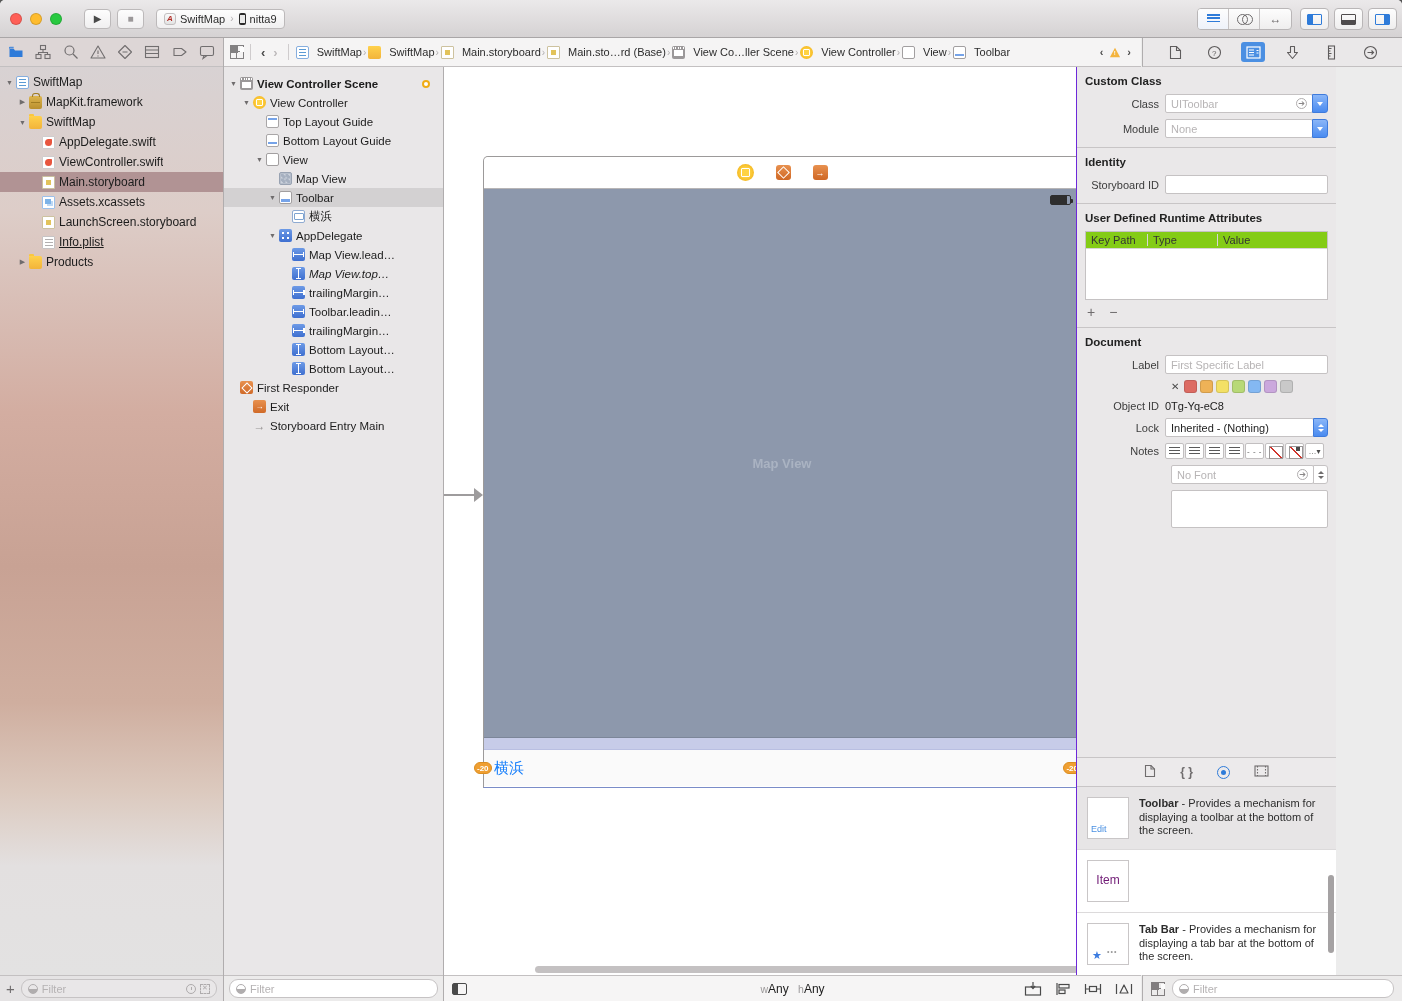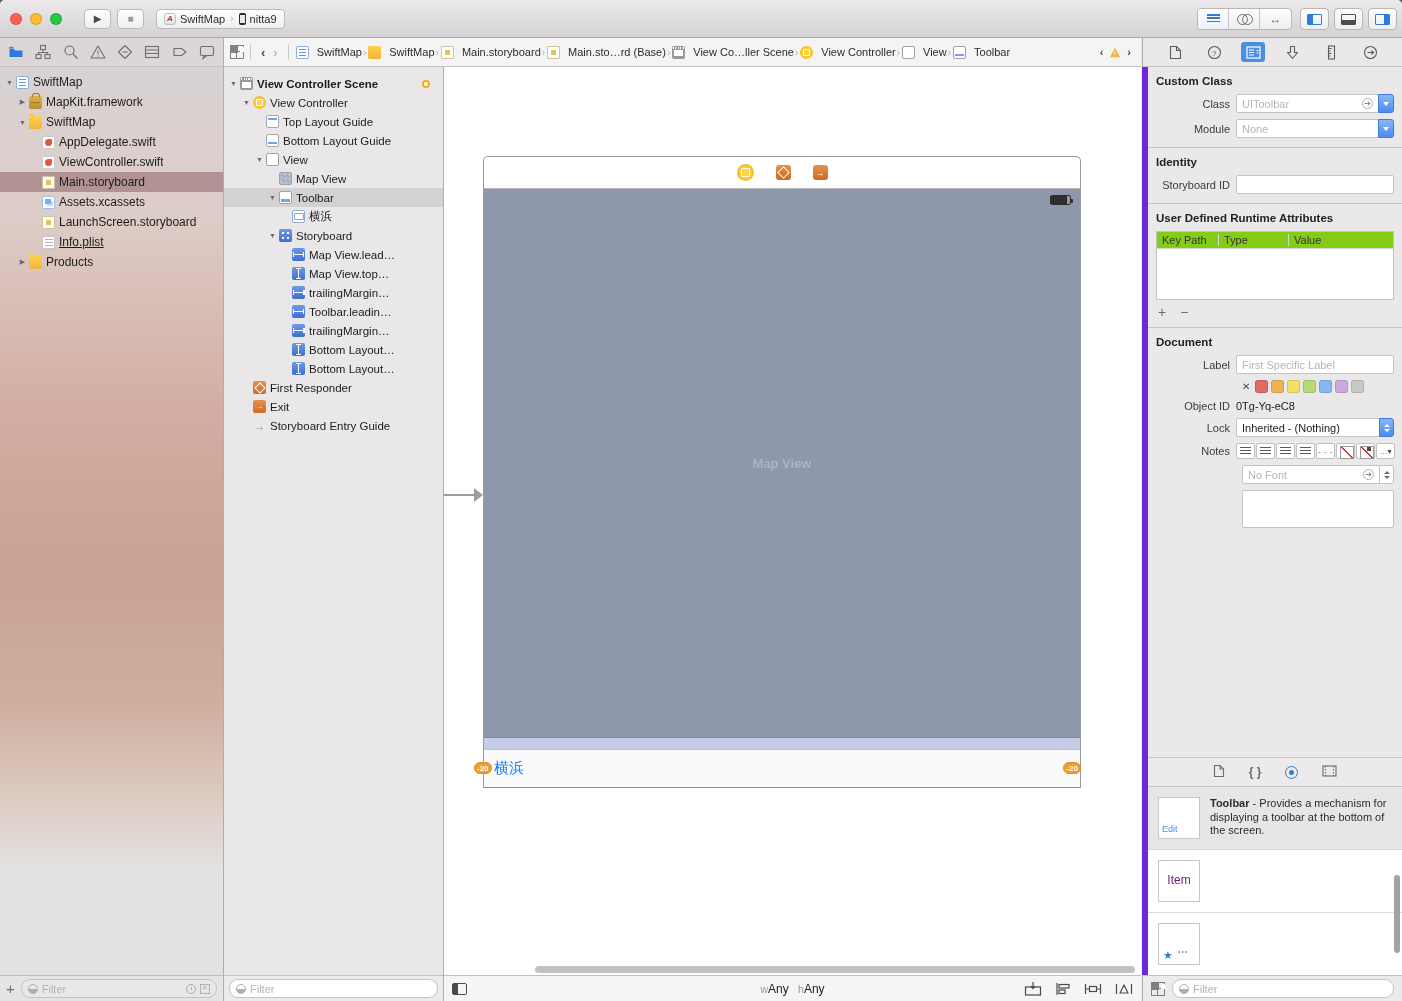--- a/index.html
+++ b/index.html
@@ -50,21 +50,21 @@
   .jb-chev.dim{color:#bdbabb}
   .crumb{display:flex;align-items:center;gap:4px;flex:none}
   #jump-right{margin-left:auto;display:flex;align-items:center;gap:2px}
   .insp-tab{width:24px;height:20px;display:flex;align-items:center;justify-content:center;border-radius:3px}
   .insp-tab.sel{background:#4b8fe2}
 
   
   #navigator{position:absolute;left:0;top:67px;width:223px;height:908px;overflow:hidden;background:linear-gradient(180deg,#d8d2d3 0%,#ddcdc8 16%,#d3ada1 38%,#c8a294 55%,#cfae9f 70%,#dccabf 80%,#e3e0e0 88%,#e3e2e2 100%)}
   #outline{position:absolute;left:224px;top:67px;width:219px;height:908px;background:#e9e7e8;overflow:hidden;padding-top:7px}
   #canvas{position:absolute;left:444px;top:67px;width:697px;height:908px;background:#fff;overflow:hidden}
-  #inspector{position:absolute;left:1142px;top:67px;width:260px;height:908px;background:#eae8e9;border-left:6px solid #6d28d9;display:flex;flex-direction:column;font-size:11px}
+  #inspector{position:absolute;left:1076px;top:67px;width:260px;height:908px;background:#eae8e9;border-left:1px solid #6d28d9;display:flex;flex-direction:column;font-size:11px}
   .vdiv{position:absolute;top:38px;bottom:0;width:1px;background:#b0adae}
 
   
   .trow{position:relative;display:flex;align-items:center;height:20px;white-space:nowrap;font-size:12px}
   .trow.sel{background:#b19394}
   #outline-tree .trow{height:19px;font-size:11.5px}
   #outline-tree .trow.sel{background:#d3d1d2}
   .trow.tbold .lbl{font-weight:bold}
   .disc{width:11px;font-size:7px;color:#6f6c6d;text-align:center;flex:none}
   .lbl{overflow:hidden;text-overflow:ellipsis}
@@ -505,28 +505,28 @@
           <span class="lbl">Toolbar</span>
         </div>
         <div class="trow" style="padding-left: 56px;">
           <span class="disc"></span>
           <span class="ti i-baritem"></span>
           <span class="lbl">横浜</span>
         </div>
         <div class="trow" style="padding-left: 43px;">
           <span class="disc">▼</span>
           <span class="ti i-constraints"></span>
-          <span class="lbl">Storyboard</span>
+          <span class="lbl">AppDelegate</span>
         </div>
         <div class="trow" style="padding-left: 56px;">
           <span class="disc"></span>
           <span class="ti i-ch"></span>
           <span class="lbl">Map View.lead…</span>
         </div>
-        <div class="trow" style="padding-left: 56px;">
+        <div class="trow" style="padding-left: 56px; font-style: italic;">
           <span class="disc"></span>
           <span class="ti i-cv"></span>
           <span class="lbl">Map View.top…</span>
         </div>
         <div class="trow" style="padding-left: 56px;">
           <span class="disc"></span>
           <span class="ti i-ch2"></span>
           <span class="lbl">trailingMargin…</span>
         </div>
         <div class="trow" style="padding-left: 56px;">
@@ -542,34 +542,34 @@
         <div class="trow" style="padding-left: 56px;">
           <span class="disc"></span>
           <span class="ti i-cv"></span>
           <span class="lbl">Bottom Layout…</span>
         </div>
         <div class="trow" style="padding-left: 56px;">
           <span class="disc"></span>
           <span class="ti i-cv"></span>
           <span class="lbl">Bottom Layout…</span>
         </div>
-        <div class="trow" style="padding-left: 17px;">
+        <div class="trow" style="padding-left: 4px;">
           <span class="disc"></span>
           <span class="ti i-responder"></span>
           <span class="lbl">First Responder</span>
         </div>
         <div class="trow" style="padding-left: 17px;">
           <span class="disc"></span>
           <span class="ti i-exit"></span>
           <span class="lbl">Exit</span>
         </div>
         <div class="trow" style="padding-left: 17px;">
           <span class="disc"></span>
           <span class="ti i-entry"></span>
-          <span class="lbl">Storyboard Entry Guide</span>
+          <span class="lbl">Storyboard Entry Main</span>
         </div>
       </div>
   </div>
   <div id="outline-bottom" class="bbar">
     <span class="ffield">
       <span class="fico"></span>
       <input placeholder="Filter" style="">
     </span>
   </div>
 
@@ -768,20 +768,21 @@
         <div class="libitem">
           <div class="thumb">
             <span class="itemtxt">Item</span>
           </div>
         </div>
         <div class="libitem">
           <div class="thumb">
             <span class="star">★</span>
             <span class="dots">•••</span>
           </div>
+          <div><b>Tab Bar</b> - Provides a mechanism for displaying a tab bar at the bottom of the screen.</div>
         </div>
         <div id="lib-scroll"></div>
     </div>
   </div>
   <div id="lib-bottom" class="bbar">
     <span class="gridico hollow" style="width:14px;height:14px;background:linear-gradient(90deg,transparent 5px,#6f6c6d 5px 6px,transparent 6px),linear-gradient(transparent 5px,#6f6c6d 5px 6px,transparent 6px);border:1px solid #6f6c6d"></span>
     <span class="ffield">
       <span class="fico"></span>
       <input placeholder="Filter" style="">
     </span>

